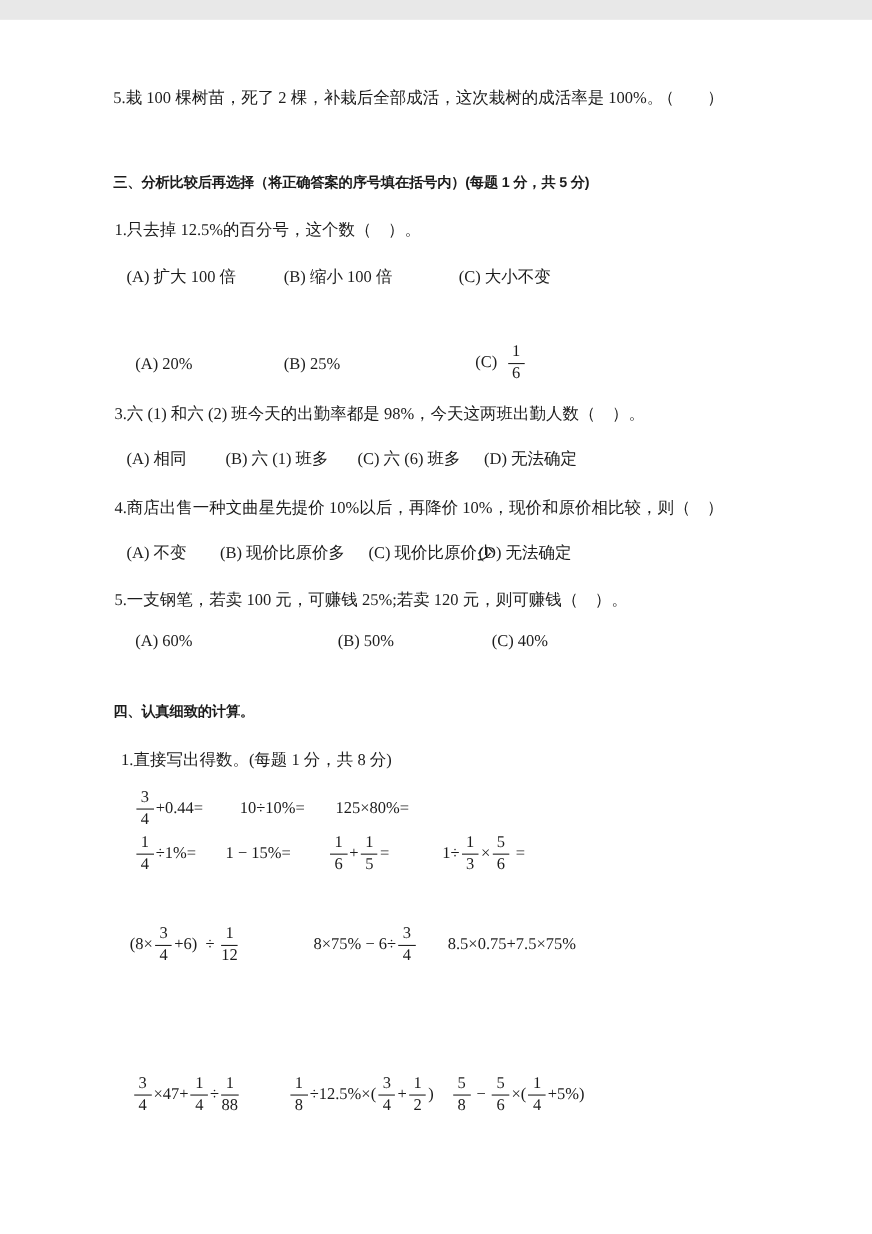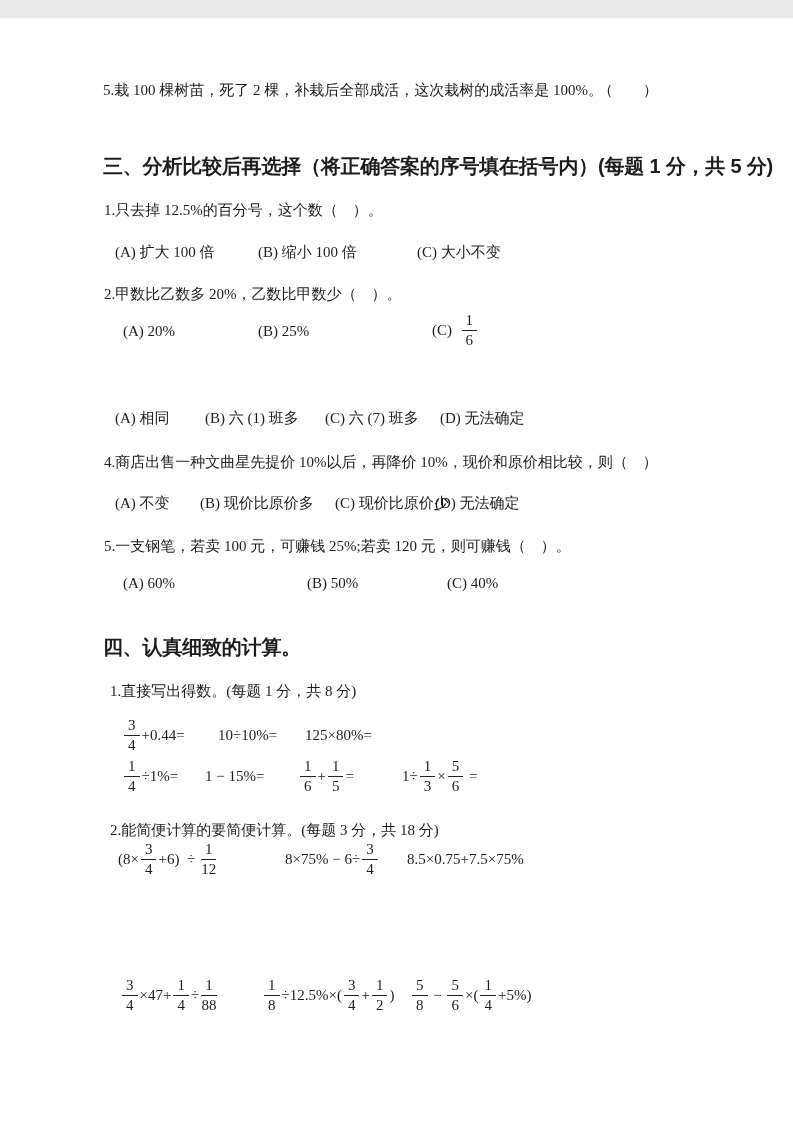--- a/index.html
+++ b/index.html
@@ -16,21 +16,21 @@
   .line {
     position:absolute;
     white-space:nowrap;
     line-height:20px;
   }
   .heading {
     position:absolute;
     white-space:nowrap;
     font-family:"Liberation Sans", sans-serif;
     font-weight:bold;
-    font-size:20px;
+    font-size:13px;
     line-height:22px;
     letter-spacing:-0.2px;
   }
   .expr {
     position:absolute;
     display:inline-flex;
     align-items:center;
     white-space:nowrap;
     height:46px;
   }
@@ -54,34 +54,34 @@
   <div class="line" style="left:103px;top:62px">5.栽 100 棵树苗，死了 2 棵，补栽后全部成活，这次栽树的成活率是 100%。</div>
   <div class="line" style="left:598px;top:62px">（　　）</div>
 
   <div class="heading" style="left:103px;top:137px">三、分析比较后再选择（将正确答案的序号填在括号内）(每题 1 分，共 5 分)</div>
 
   <div class="line" style="left:104px;top:182px">1.只去掉 12.5%的百分号，这个数（　）。</div>
   <div class="line" style="left:115px;top:224px">(A) 扩大 100 倍</div>
   <div class="line" style="left:258px;top:224px">(B) 缩小 100 倍</div>
   <div class="line" style="left:417px;top:224px">(C) 大小不变</div>
 
-  <div class="line" style="left:104px;top:266px">2.甲数比乙数多 20%，乙数比甲数少（　）。</div>
   <div class="line" style="left:123px;top:303px">(A) 20%</div>
   <div class="line" style="left:258px;top:303px">(B) 25%</div>
   <div class="expr" style="left:432px;top:291px;height:42px">
       <span class="tok">(C)  </span>
       <span class="frac">
         <span class="num">1</span>
         <span class="den">6</span>
       </span>
     </div>
 
+  <div class="line" style="left:104px;top:349px">3.六 (1) 和六 (2) 班今天的出勤率都是 98%，今天这两班出勤人数（　）。</div>
   <div class="line" style="left:115px;top:390px">(A) 相同</div>
   <div class="line" style="left:205px;top:390px">(B) 六 (1) 班多</div>
-  <div class="line" style="left:325px;top:390px">(C) 六 (7) 班多</div>
+  <div class="line" style="left:325px;top:390px">(C) 六 (6) 班多</div>
   <div class="line" style="left:440px;top:390px">(D) 无法确定</div>
 
   <div class="line" style="left:104px;top:434px">4.商店出售一种文曲星先提价 10%以后，再降价 10%，现价和原价相比较，则（　）</div>
   <div class="line" style="left:115px;top:475px">(A) 不变</div>
   <div class="line" style="left:200px;top:475px">(B) 现价比原价多</div>
   <div class="line" style="left:335px;top:475px">(C) 现价比原价少</div>
   <div class="line" style="left:435px;top:475px">(D) 无法确定</div>
 
   <div class="line" style="left:104px;top:518px">5.一支钢笔，若卖 100 元，可赚钱 25%;若卖 120 元，则可赚钱（　）。</div>
   <div class="line" style="left:123px;top:555px">(A) 60%</div>
@@ -135,21 +135,20 @@
         <span class="den">3</span>
       </span>
       <span class="tok">×</span>
       <span class="frac">
         <span class="num">5</span>
         <span class="den">6</span>
       </span>
       <span class="tok"> =</span>
     </div>
 
-  <div class="line" style="left:110px;top:802px">2.能简便计算的要简便计算。(每题 3 分，共 18 分)</div>
 
   <div class="expr" style="left:118px;top:818px">
       <span class="tok">(8×</span>
       <span class="frac">
         <span class="num">3</span>
         <span class="den">4</span>
       </span>
       <span class="tok">+6)  ÷ </span>
       <span class="frac">
         <span class="num">1</span>

